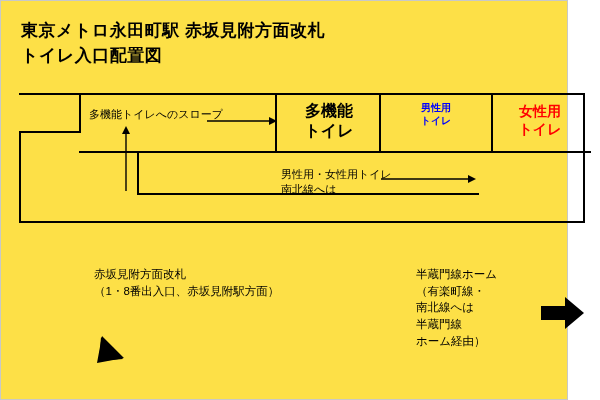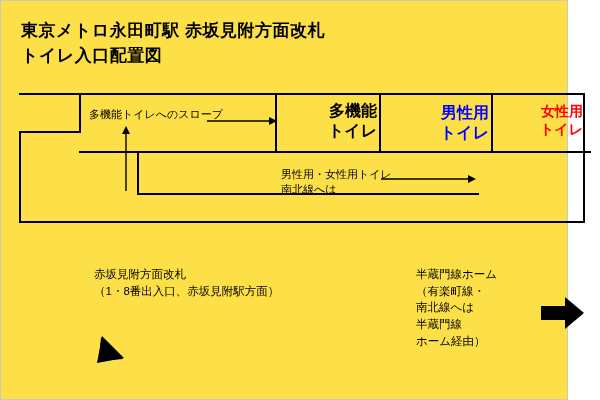--- a/index.html
+++ b/index.html
@@ -42,30 +42,30 @@
     top: 92px;
     width: 566px;
     height: 130px;
   }
   .wall {
     position: absolute;
     background: #000000;
   }
   .room-label {
     position: absolute;
-    text-align: right;
+    text-align: center;
     font-weight: bold;
     line-height: 1.25;
     white-space: nowrap;
   }
   .room-label .l1, .room-label .l2 {
     display: block;
   }
   .lbl-multi { color: #000000; font-size: 16px; }
-  .lbl-male  { color: #0000ff; font-size: 16px; }
+  .lbl-male  { color: #0000ff; font-size: 10px; font-family: Liberation Mono, monospace; }
   .lbl-female{ color: #ff0000; font-size: 14px; }
 
   .note {
     position: absolute;
     font-size: 11px;
     line-height: 1.35;
     color: #000000;
     white-space: nowrap;
   }
 

